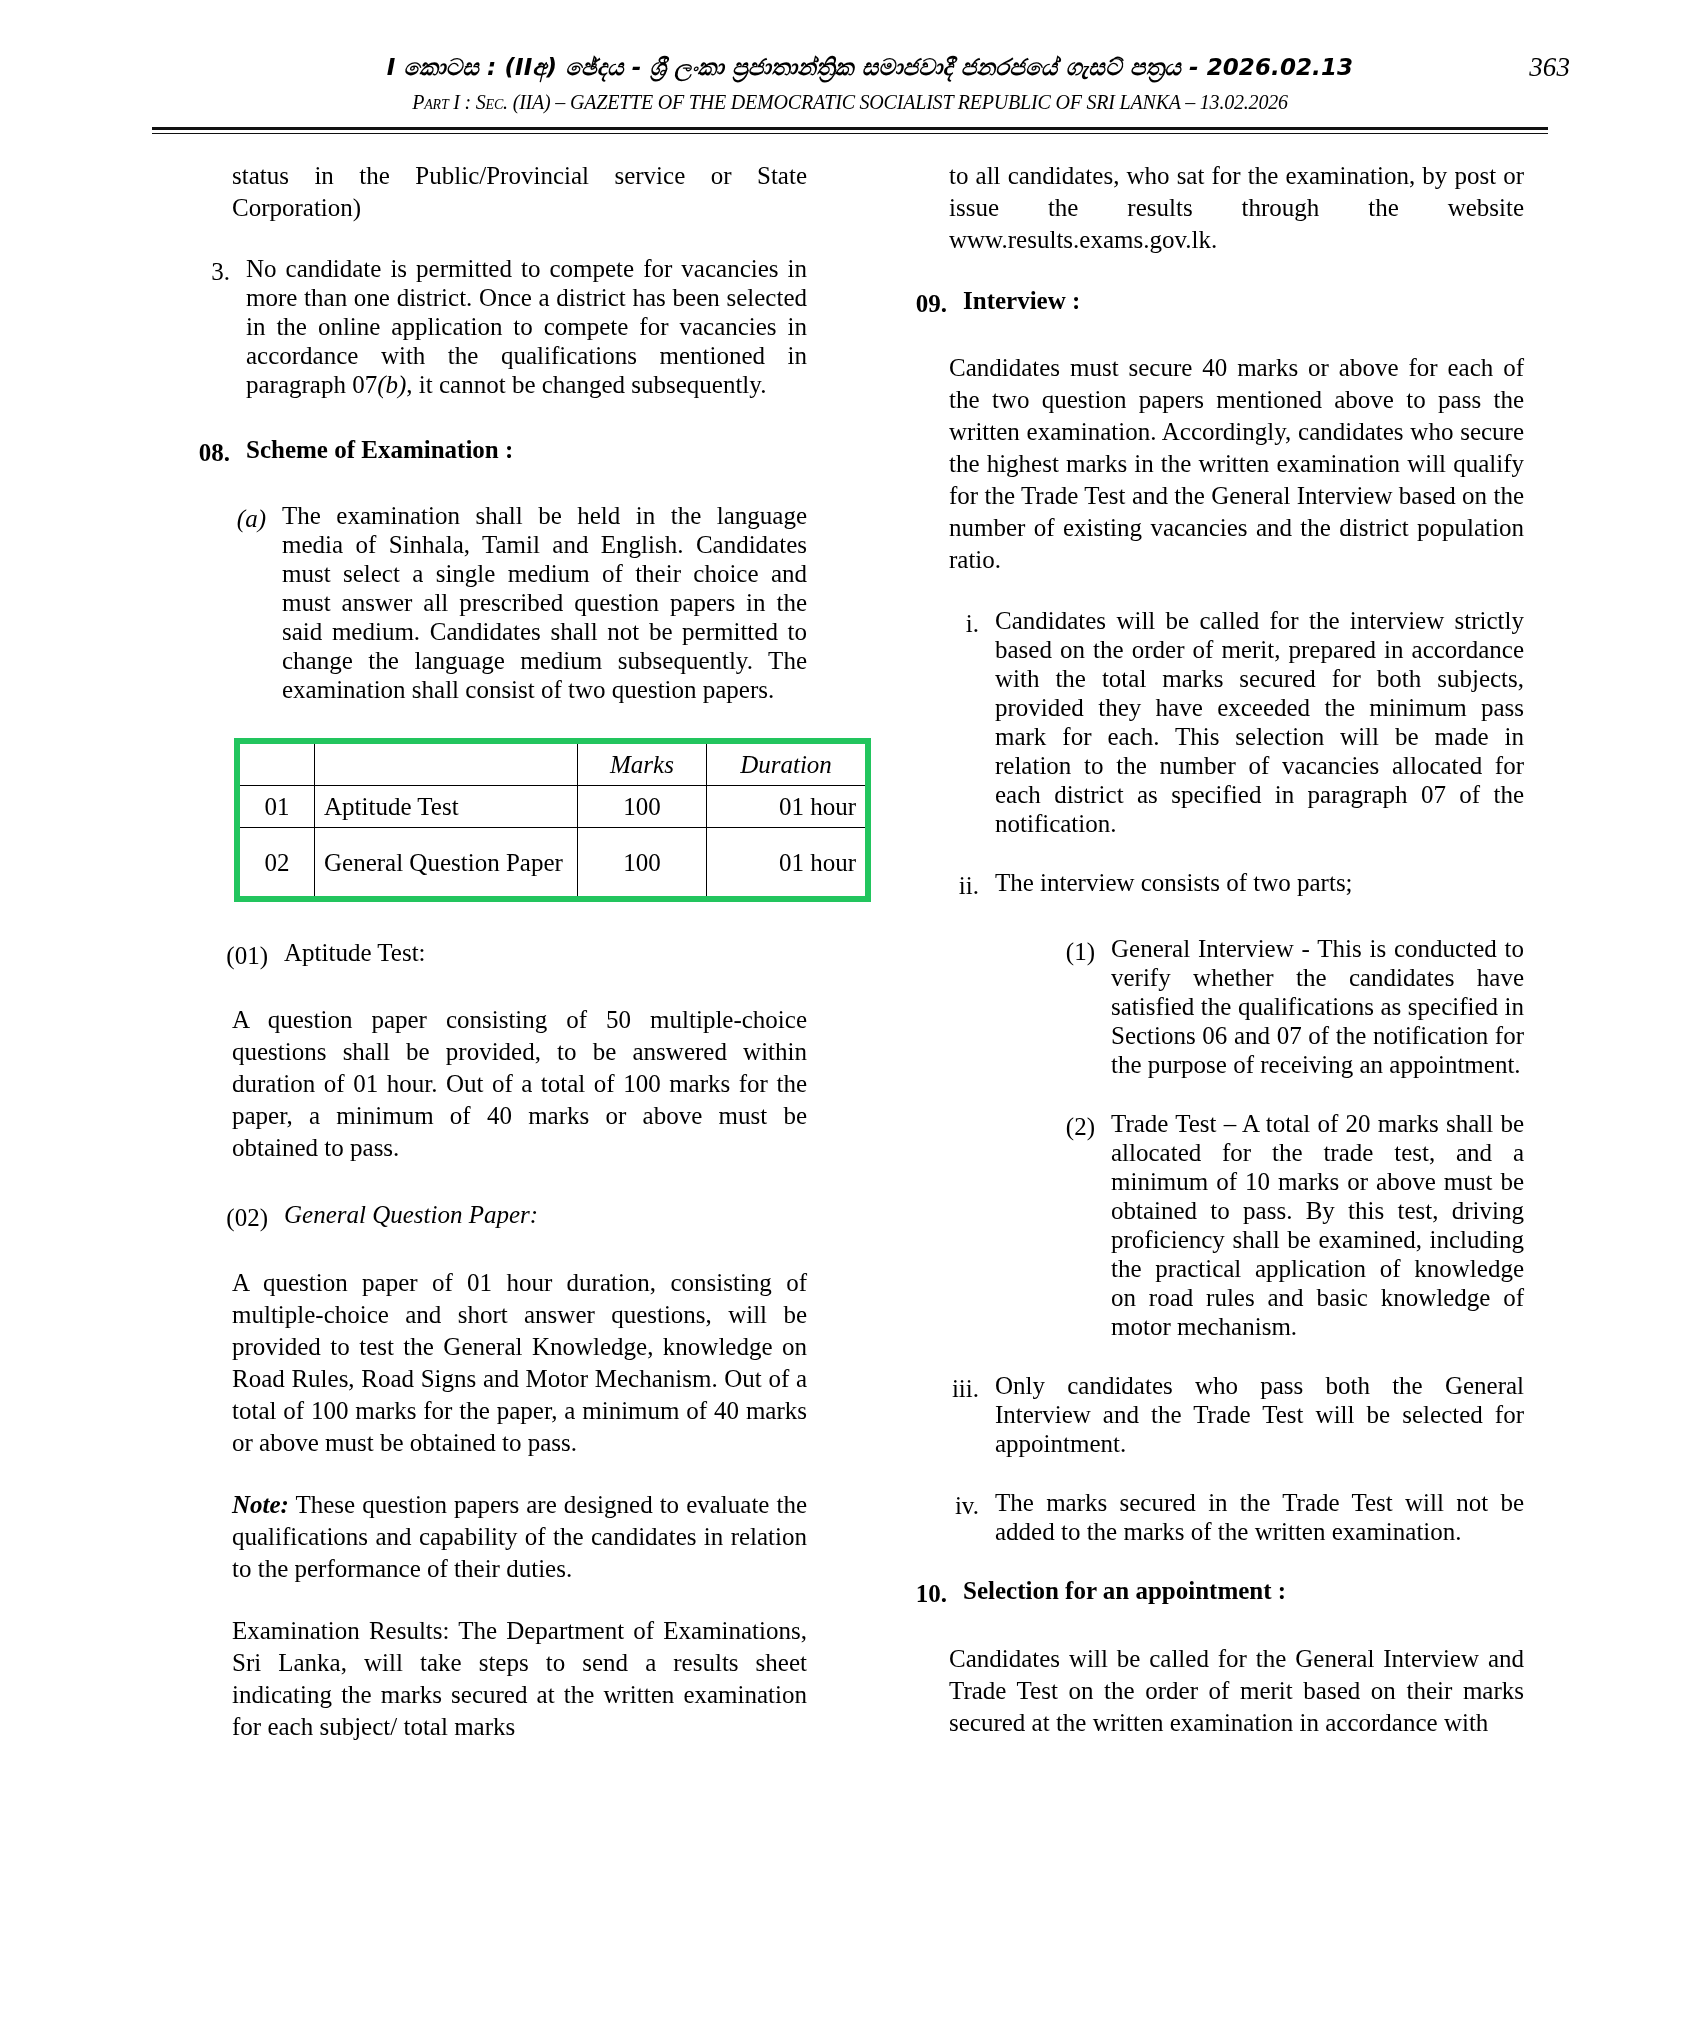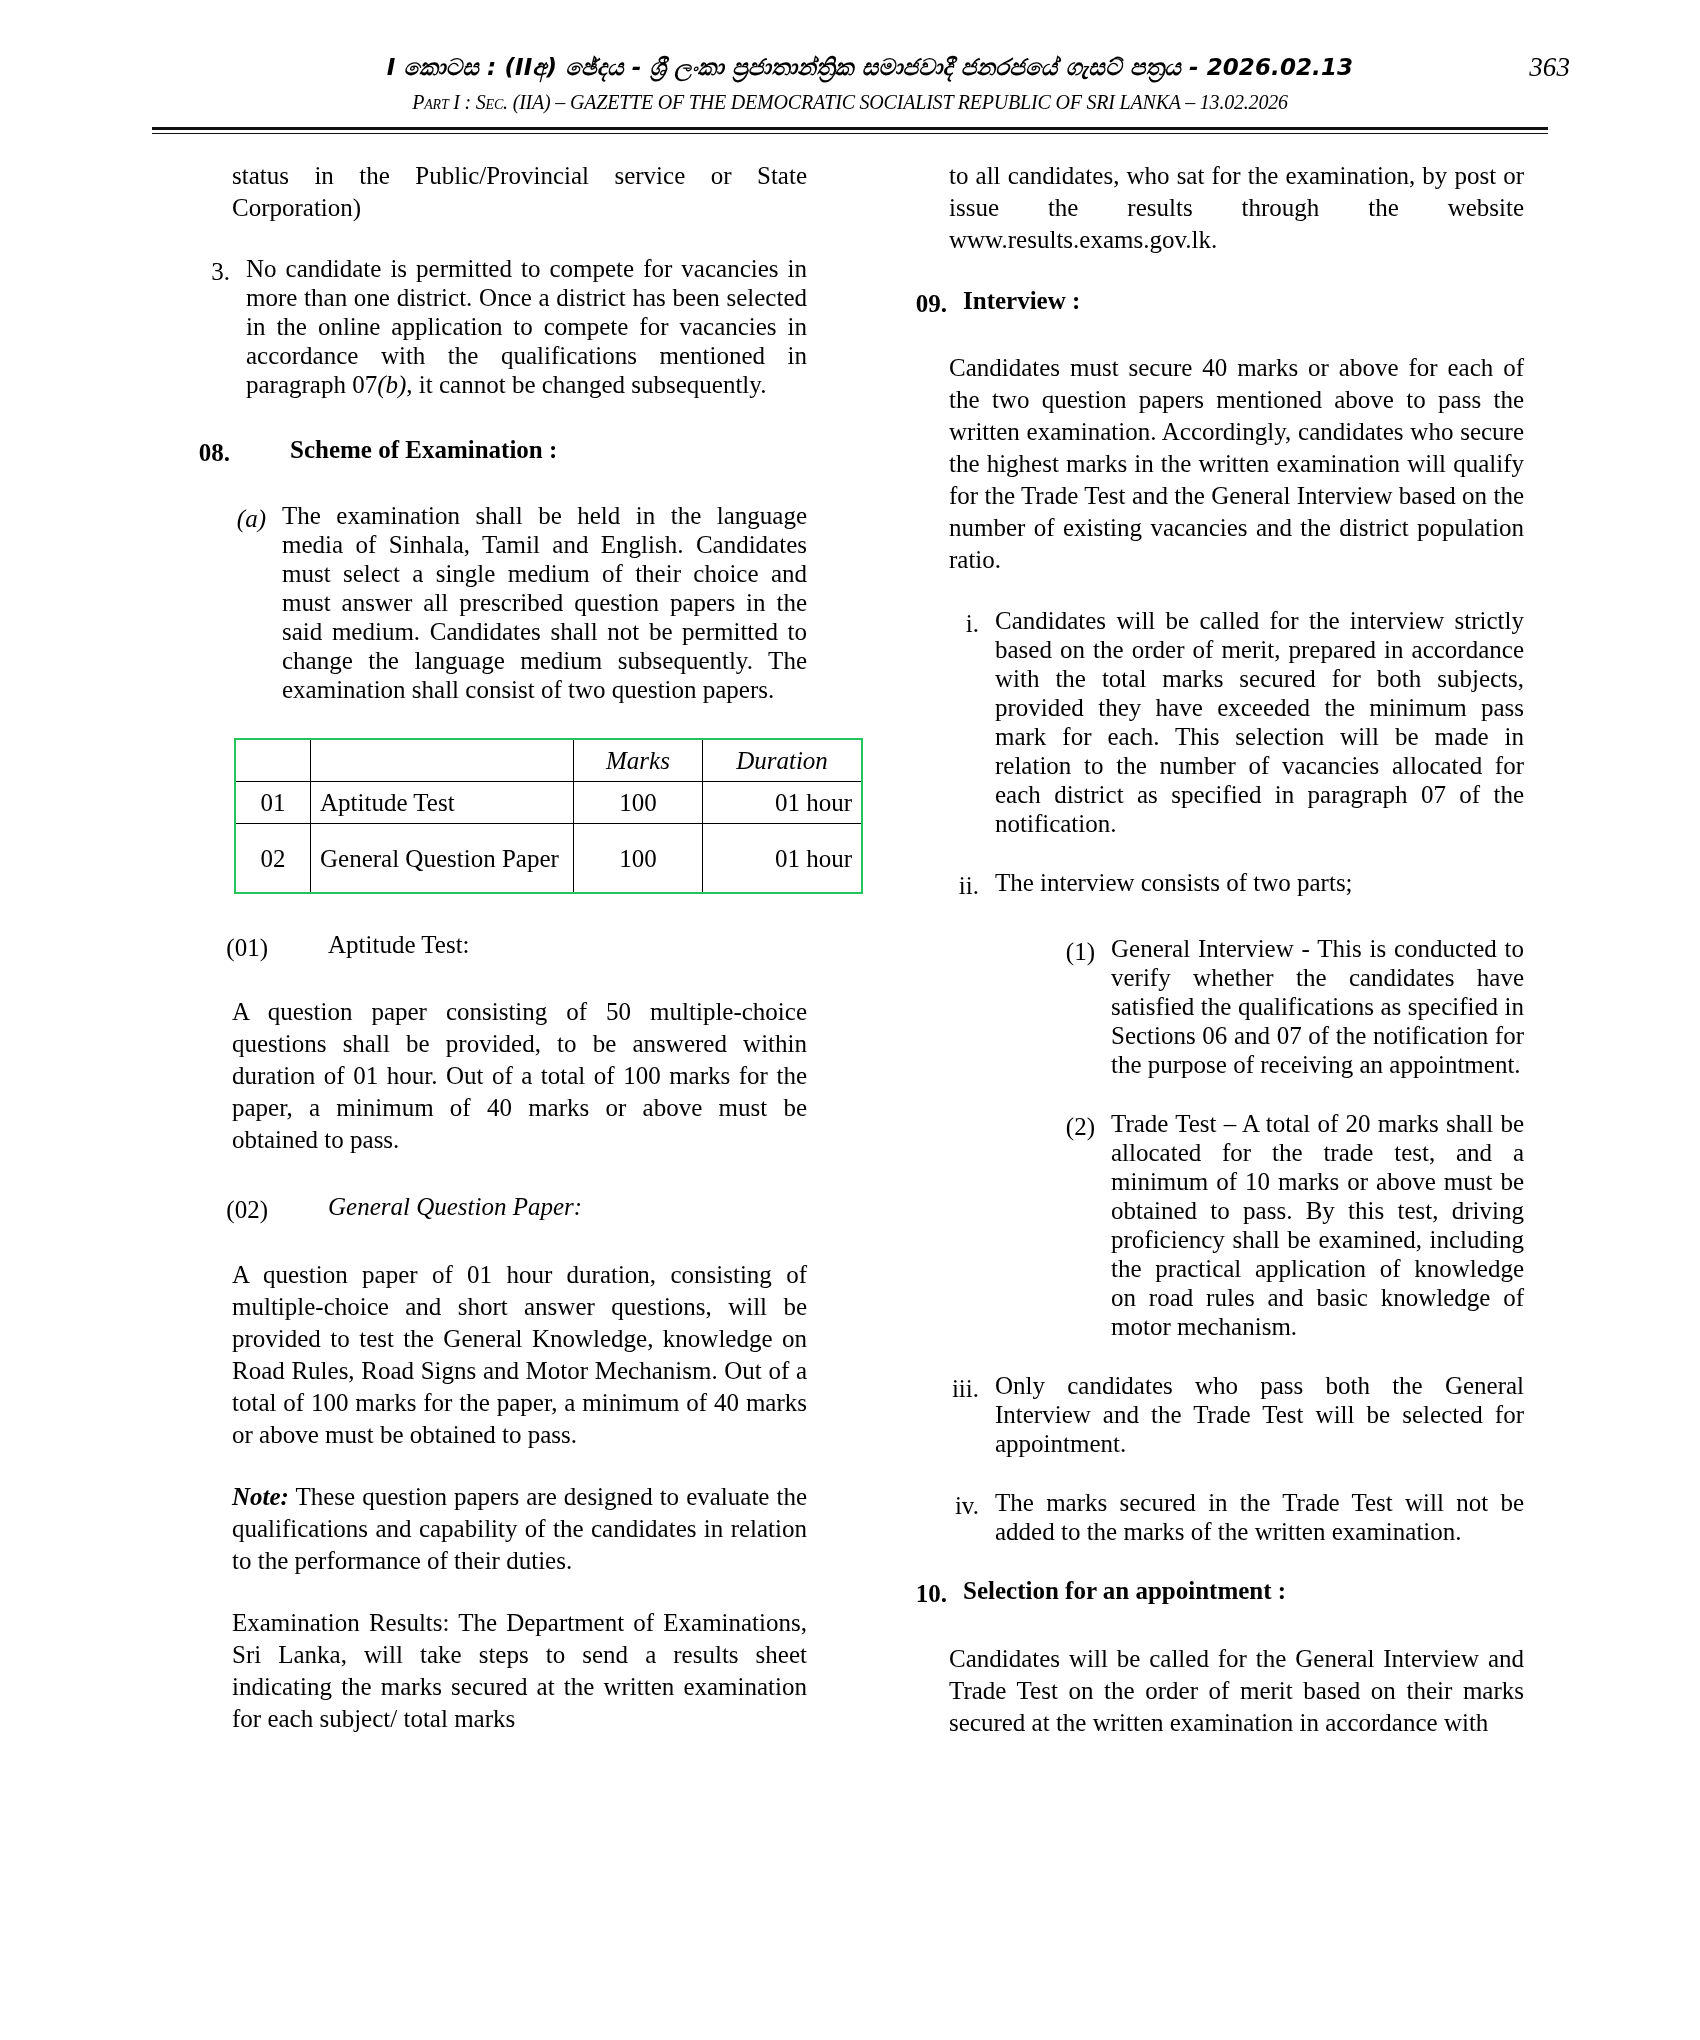--- a/index.html
+++ b/index.html
@@ -86,21 +86,21 @@
     font-size: 25px;
     line-height: 32px;
     text-align: justify;
     text-justify: inter-word;
     hyphens: none;
   }
   .body-indent {
     margin-left: 80px;
   }
   .gap-md { margin-top: 30px; }
-  .gap-lg { margin-top: 36px; gap: 44px; }
+  .gap-lg { margin-top: 36px; }
 
   
   .row {
     display: flex;
     align-items: flex-start;
   }
   .marker {
     flex: 0 0 auto;
     font-size: 25px;
     line-height: 36.2px;
@@ -137,21 +137,21 @@
 
   em, .ital { font-style: italic; }
   .bi { font-style: italic; font-weight: bold; }
 
   
   .exam-table-wrap {
     margin: 34px 0 0 82px;
   }
   table.exam {
     border-collapse: collapse;
-    border: 2px solid #22c55e;
+    border: 6px solid #22c55e;
     width: 528px;
     table-layout: fixed;
   }
   table.exam td, table.exam th {
     border: 1.6px solid #000;
     font-size: 25px;
     line-height: 33px;
     font-weight: normal;
     padding: 4px 9px;
     vertical-align: middle;

